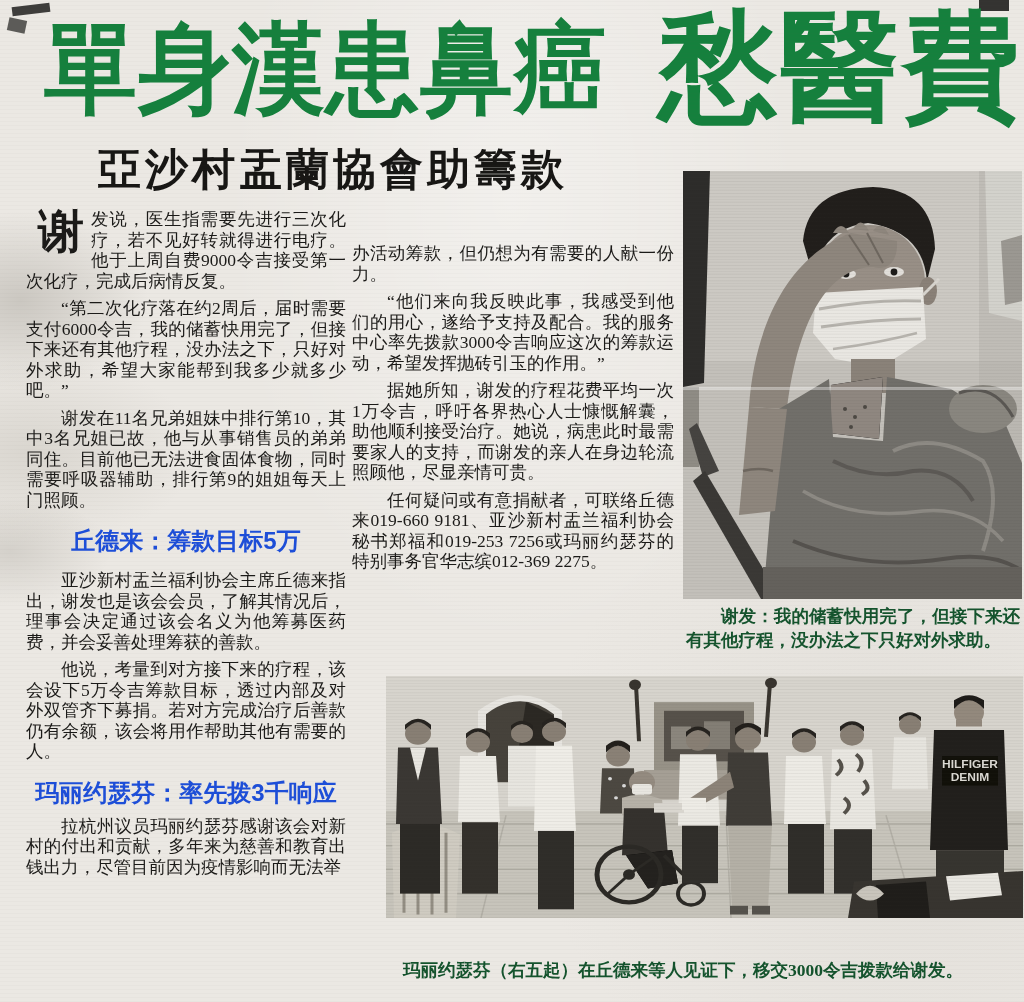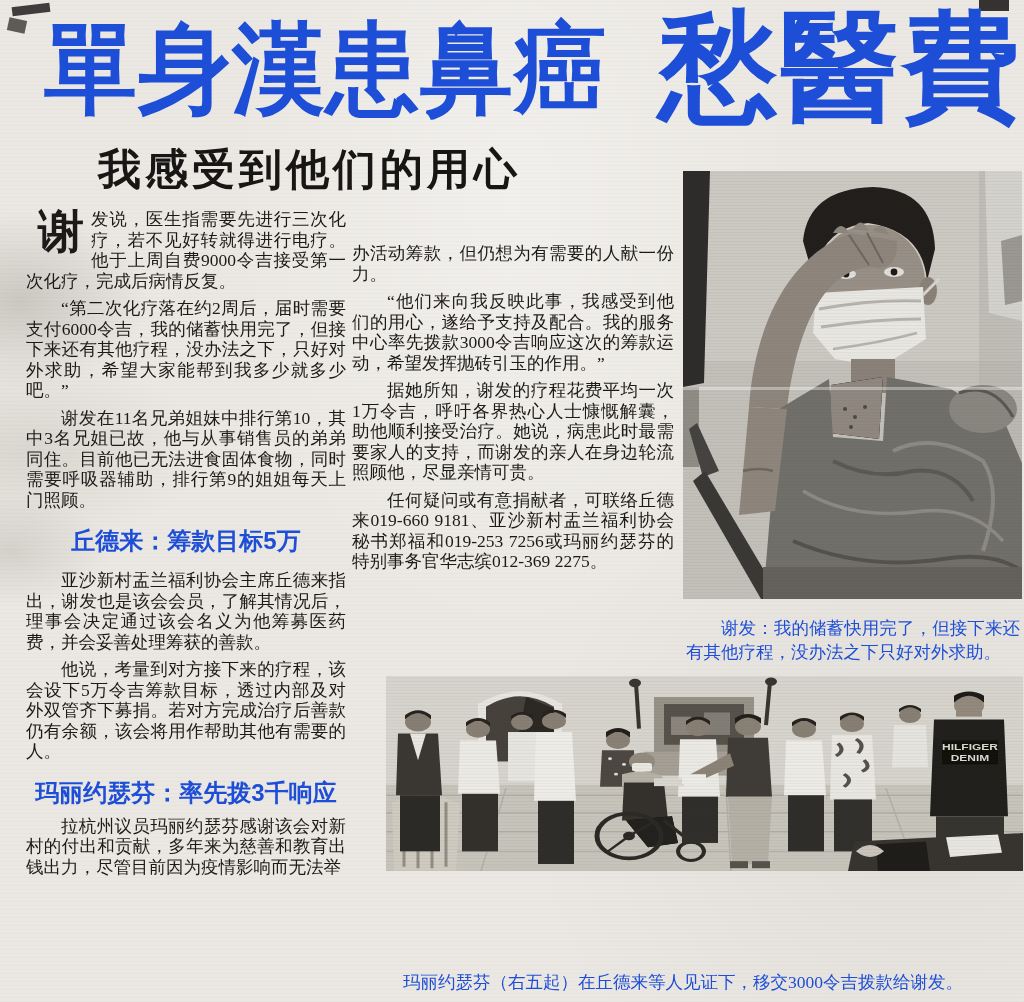--- a/index.html
+++ b/index.html
@@ -17,21 +17,21 @@
       radial-gradient(ellipse at 3% 45%, rgba(200,196,188,.5), transparent 12%),
       radial-gradient(ellipse at 50% 20%, rgba(255,255,255,.35), transparent 40%),
       radial-gradient(ellipse at 90% 80%, rgba(180,176,168,.18), transparent 30%);
   }
   .grainlines{position:absolute;inset:0;pointer-events:none;opacity:.5;
     background:repeating-linear-gradient(0deg, rgba(90,85,78,.05) 0 1px, transparent 1px 4px);}
   .mark{position:absolute;background:#201f1d;}
   
   .headline{position:absolute;left:44px;top:6px;width:978px;display:flex;
     align-items:flex-end;justify-content:space-between;
-    font-family:"Liberation Sans", sans-serif;font-weight:900;color:#1d4ed8;white-space:nowrap;text-align:center;}
+    font-family:"Liberation Sans", sans-serif;font-weight:900;color:#15803d;white-space:nowrap;text-align:center;}
   .h-main{font-size:93px;line-height:1.16;letter-spacing:1px;transform:scaleY(1.07);transform-origin:bottom;}
   .h-emph{font-size:119px;line-height:1.02;letter-spacing:2px;}
   .subheadline{position:absolute;left:98px;top:141px;
     font-family:"Liberation Sans", sans-serif;font-weight:800;font-size:43px;
     letter-spacing:4px;color:#171614;}
   
   .col-left{position:absolute;left:26px;top:197px;width:320px;}
   .col-mid{position:absolute;left:352px;top:201px;width:322px;}
   .lead{font-weight:bold;font-size:21px;line-height:25px;text-align:justify;
     text-indent:2em;margin:0;}
@@ -44,43 +44,43 @@
     padding:3px 7px 0 12px;}
   .sec-h{font-family:"Liberation Sans", sans-serif;font-weight:800;font-size:24px;
     text-align:center;margin:15px 0 7px;color:#1d4ed8;}
   .mid-gap{margin-top:42px;}
   
   .photo{position:absolute;background:#c6c3bd;overflow:hidden;}
   .photo svg{display:block;width:100%;height:100%;}
   .photo .tone{position:absolute;inset:0;pointer-events:none;opacity:.55;
     background:repeating-linear-gradient(0deg, rgba(40,38,35,.07) 0 1px, transparent 1px 3px);}
   #portrait-photo{left:683px;top:171px;width:339px;height:428px;}
-  #group-photo{left:386px;top:676px;width:637px;height:195px;}
+  #group-photo{left:386px;top:676px;width:637px;height:242px;}
   .crease{position:absolute;left:0;right:0;top:216px;height:3px;
     background:rgba(255,255,255,.38);pointer-events:none;}
-  .caption{font-weight:400;color:#1d4ed8;text-align:justify;margin-top:12px;}
+  .caption{font-weight:700;color:#14532d;text-align:justify;}
   #portrait-caption{position:absolute;left:686px;top:604px;width:334px;
     font-size:17.5px;line-height:24px;text-indent:2em;}
   #group-caption{position:absolute;left:403px;top:959px;width:618px;
     font-size:17.5px;line-height:22px;}
 </style>
 </head>
 <body>
 
 <div class="paper"></div>
 
 <div class="mark" style="left:12px;top:5px;width:38px;height:9px;transform:rotate(-7deg);opacity:.85;"></div>
 <div class="mark" style="left:8px;top:19px;width:18px;height:13px;transform:rotate(12deg);opacity:.7;"></div>
 <div class="mark" style="left:979px;top:0;width:30px;height:11px;opacity:.9;"></div>
 
 <div class="headline">
   <span class="h-main">單身漢患鼻癌</span>
   <span class="h-emph">愁醫費</span>
 </div>
-<div class="subheadline">我感受到他们的用心</div>
+<div class="subheadline">亞沙村盂蘭協會助籌款</div>
 
 <div class="col-left">
   <p class="bp first">
     <span class="dropcap">谢</span><span>发说，医生指需要先进行三次化疗，若不见好转就得进行电疗。他于上周自费9000令吉接受第一次化疗，完成后病情反复。</span>
   </p>
   <p class="bp">“第二次化疗落在约2周后，届时需要支付6000令吉，我的储蓄快用完了，但接下来还有其他疗程，没办法之下，只好对外求助，希望大家能帮到我多少就多少吧。”</p>
   <p class="bp">谢发在11名兄弟姐妹中排行第10，其中3名兄姐已故，他与从事销售员的弟弟同住。目前他已无法进食固体食物，同时需要呼吸器辅助，排行第9的姐姐每天上门照顾。</p>
   <div class="sec-h">丘德来：筹款目标5万</div>
   <p class="bp noindent" style="text-indent:2em;margin-top:13px;">亚沙新村盂兰福利协会主席丘德来指出，谢发也是该会会员，了解其情况后，理事会决定通过该会名义为他筹募医药费，并会妥善处理筹获的善款。</p>
   <p class="bp">他说，考量到对方接下来的疗程，该会设下5万令吉筹款目标，透过内部及对外双管齐下募捐。若对方完成治疗后善款仍有余额，该会将用作帮助其他有需要的人。</p>

